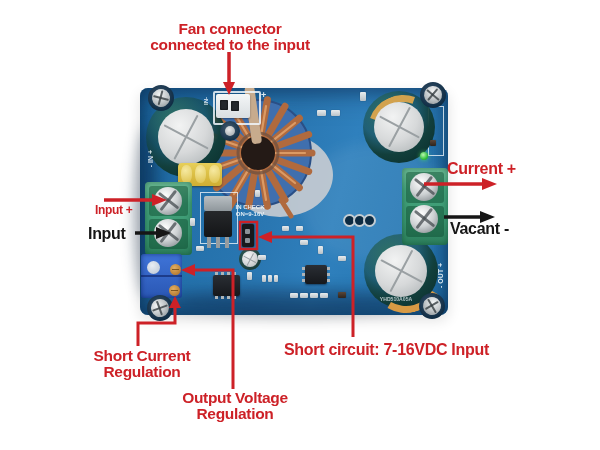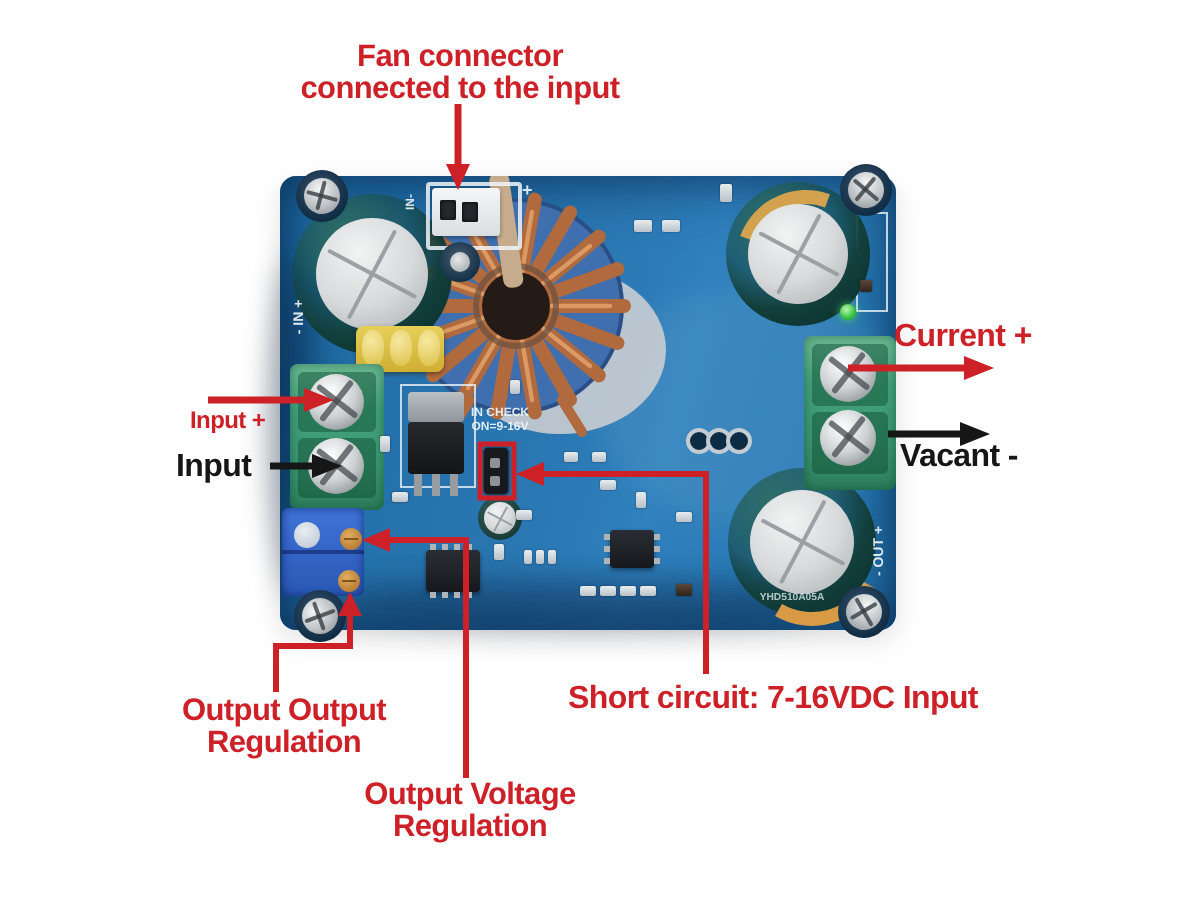--- a/index.html
+++ b/index.html
@@ -285,21 +285,21 @@
 
   <div class="lbl red center" style="left:105px;top:21px;width:250px;">
     <div>Fan connector</div>
     <div>connected to the input</div>
   </div>
   <div class="lbl red" style="left:95px;top:203px;font-size:12px;">Input +</div>
   <div class="lbl black" style="left:88px;top:226px;font-size:16px;">Input</div>
   <div class="lbl red" style="left:447px;top:161px;font-size:16px;">Current +</div>
   <div class="lbl black" style="left:450px;top:221px;font-size:16px;">Vacant -</div>
   <div class="lbl red center" style="left:62px;top:348px;width:160px;">
-    <div>Output Output</div>
+    <div>Short Current</div>
     <div>Regulation</div>
   </div>
   <div class="lbl red center" style="left:155px;top:390px;width:160px;">
     <div>Output Voltage</div>
     <div>Regulation</div>
   </div>
   <div class="lbl red" style="left:284px;top:340px;line-height:20px;font-size:16px;">
     <div>Short circuit: 7-16VDC Input</div>
   </div>
 

